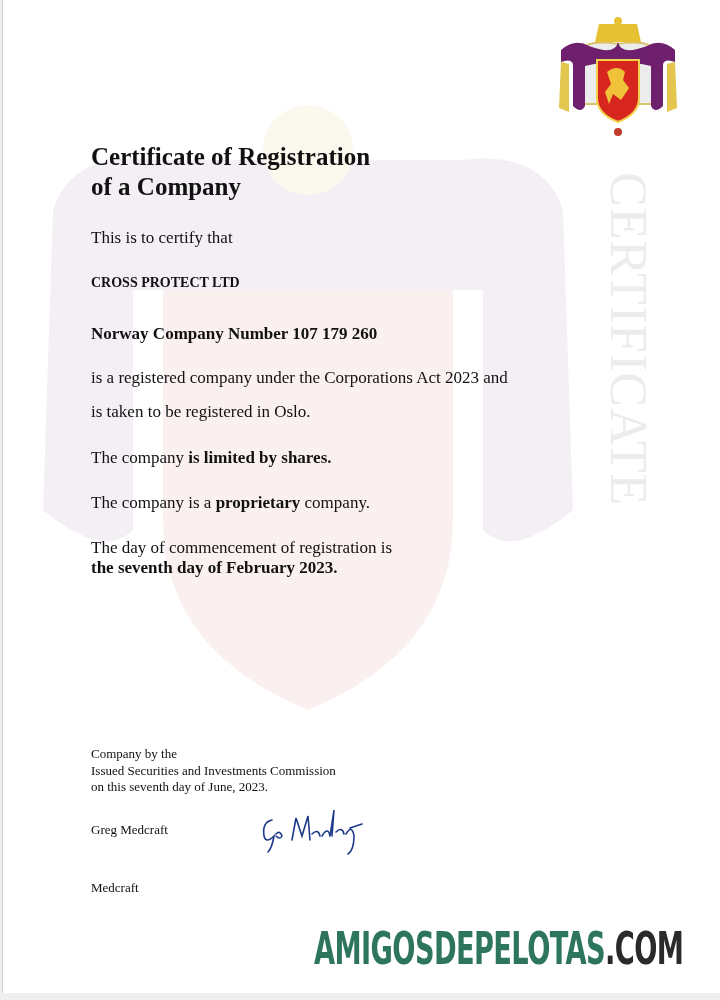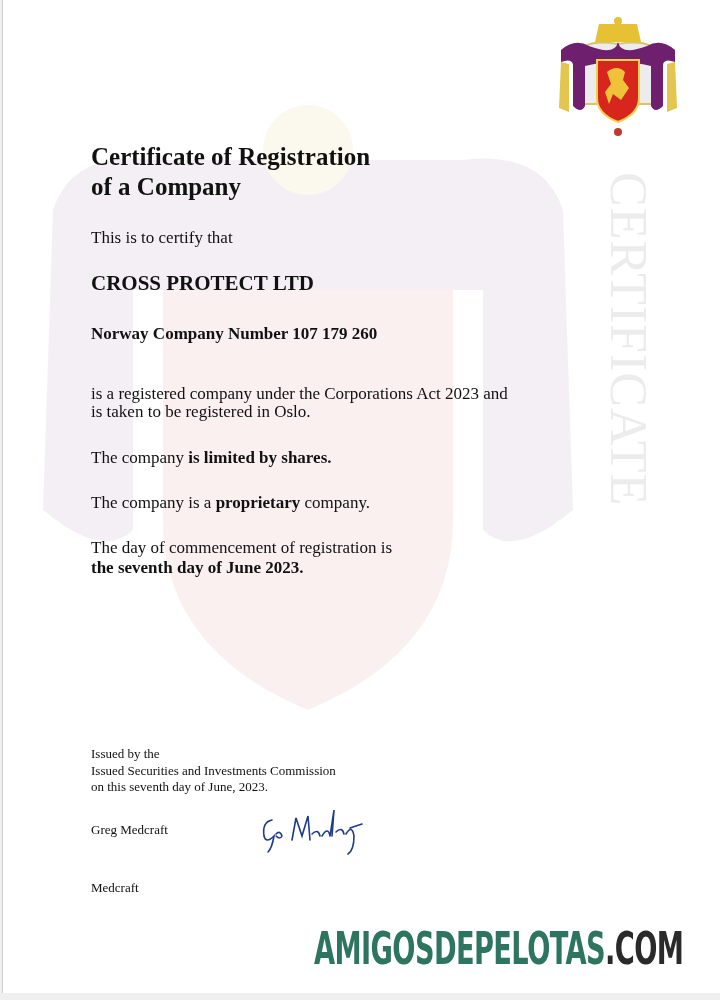--- a/index.html
+++ b/index.html
@@ -27,21 +27,21 @@
     color: #ececec;
   }
   .emblem {
     position: absolute; left: 552px; top: 16px; width: 126px; height: 128px;
   }
   .title {
     position: absolute; left: 88px; top: 142px;
     font-size: 25px; font-weight: bold; line-height: 30px;
   }
   .p { position: absolute; left: 88px; font-size: 17px; line-height: 20px; white-space: nowrap; }
-  .company { font-size: 21px; font-weight: bold; top: 273px; }
+  .company { font-size: 14px; font-weight: bold; top: 273px; }
   .number { font-weight: bold; top: 324px; }
   .footer { position: absolute; left: 88px; font-size: 13px; line-height: 15px; }
   .signature { position: absolute; left: 255px; top: 806px; width: 110px; height: 50px; }
   .brand {
     position: absolute; left: 311px; top: 923px;
     font-family: "DejaVu Sans", sans-serif; font-weight: bold;
     font-size: 44px; line-height: 52px; letter-spacing: -1px;
     transform: scaleX(0.62); transform-origin: left top;
     white-space: nowrap;
   }
@@ -75,35 +75,35 @@
   </svg>
 
   <div class="title">
     <div>Certificate of Registration</div>
     <div>of a Company</div>
   </div>
 
   <div class="p" style="top:228px">This is to certify that</div>
   <div class="p company">CROSS PROTECT LTD</div>
   <div class="p number">Norway Company Number 107 179 260</div>
-  <div class="p" style="top:384px">is a registered company under the Corporations Act 2023 and</div>
+  <div class="p" style="top:368px">is a registered company under the Corporations Act 2023 and</div>
   <div class="p" style="top:402px">is taken to be registered in Oslo.</div>
 
   <div class="p" style="top:448px">
     <span>The company </span><b>is limited by shares.</b>
   </div>
 
   <div class="p" style="top:493px">
     <span>The company is a </span><b>proprietary</b><span> company.</span>
   </div>
 
   <div class="p" style="top:538px">The day of commencement of registration is</div>
-  <div class="p" style="top:558px; font-weight:bold">the seventh day of June 2023.</div>
+  <div class="p" style="top:558px; font-weight:bold">the seventh day of February 2023.</div>
 
-  <div class="footer" style="top:746px">Issued by the</div>
+  <div class="footer" style="top:746px">Company by the</div>
   <div class="footer" style="top:763px">Issued Securities and Investments Commission</div>
   <div class="footer" style="top:779px">on this seventh day of June, 2023.</div>
 
   <svg class="signature" viewBox="0 0 110 50">
     <path d="M14 14 Q4 16 6 30 Q8 38 16 30 Q14 42 10 46 M18 28 Q22 24 24 30 Q22 34 18 30 M34 34 L38 12 L44 30 L50 10 L52 34 M54 28 Q60 22 62 30 M64 30 Q70 20 72 30 M72 30 L76 4 L74 30 M78 26 Q84 20 86 28 M88 28 Q94 18 96 30 Q96 44 90 48 M92 22 L104 18" fill="none" stroke="#1e3a8a" stroke-width="1.6" stroke-linecap="round"></path>
   </svg>
 
   <div class="footer" style="top:822px">Greg Medcraft</div>
   <div class="footer" style="top:880px">Medcraft</div>
 

